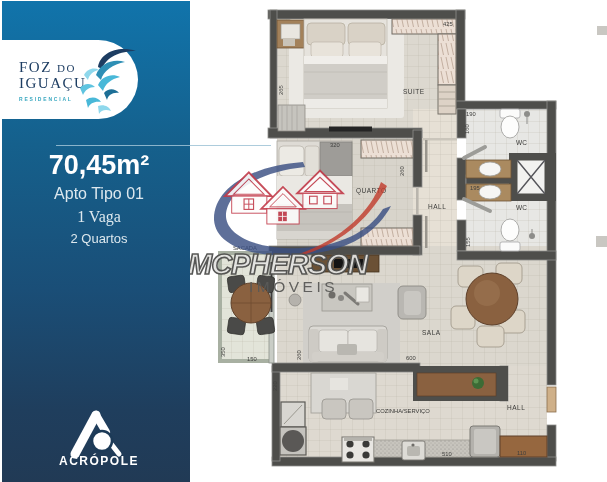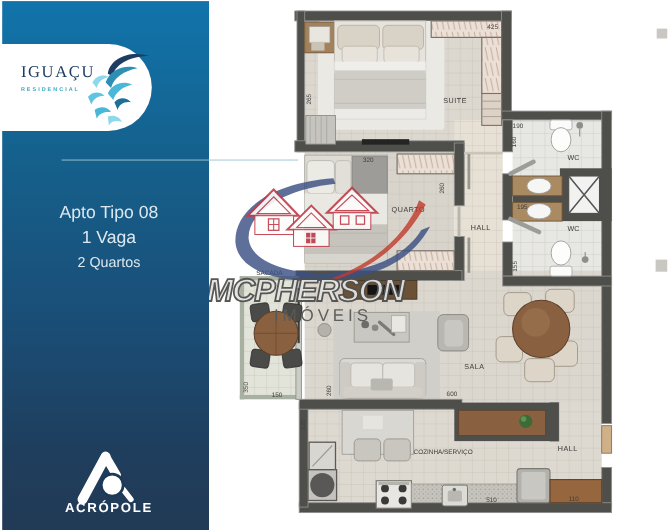--- a/index.html
+++ b/index.html
@@ -9,30 +9,32 @@
   .sbtxt{position:absolute;width:188px;left:5px;text-align:center;color:#fff;}
 </style>
 </head>
 <body>
 <div id="page">
 
   <div id="sidebar"></div>
 
   <div style="position:absolute;left:56px;top:145px;width:215px;height:1px;background:#9fc3d6;opacity:.85"></div>
 
-
-  <div class="sbtxt" style="top:185px;font-size:16px;color:#dde8ee;">Apto Tipo 08</div>
-
-  <div class="sbtxt" style="top:208px;font-size:16px;color:#dde8ee;">1 Vaga</div>
+  <div class="sbtxt" style="top:150px;font-size:27px;font-weight:bold;letter-spacing:0px;">70,45m²</div>
+
+  <div class="sbtxt" style="top:185px;font-size:16px;color:#dde8ee;">Apto Tipo 01</div>
+
+  <div class="sbtxt" style="top:208px;font-size:16px;color:#dde8ee;font-family:Liberation Serif, serif;">1 Vaga</div>
 
   <div class="sbtxt" style="top:231px;font-size:13px;color:#dde8ee;">2 Quartos</div>
 
   <div style="position:absolute;left:0px;top:40px;width:138px;height:79px;background:#fff;border-radius:0 42px 42px 0;"></div>
 
   <div style="position:absolute;left:19px;top:59px;width:110px;font-family:'Liberation Serif',serif;color:#1d3d62;">
+    <div style="font-size:15px;letter-spacing:1.5px;">FOZ <span style="font-size:11px;">DO</span></div>
     <div style="font-size:15px;letter-spacing:1.5px;margin-top:-1px;">IGUAÇU</div>
     <div style="font-size:5px;letter-spacing:1.8px;color:#3aa8c0;font-family:'Liberation Sans',sans-serif;font-weight:bold;margin-top:4px;">RESIDENCIAL</div>
   </div>
 
   <svg style="position:absolute;left:74px;top:43px;" width="64" height="72" viewBox="0 0 64 72">
     <path d="M24 24 C26 10 44 2 62 8 C46 8 32 14 28 26 Z" fill="#1d3d62"></path>
     <path d="M22 32 C26 20 40 15 51 19 C39 21 29 28 27 37 Z" fill="#2e8fb5"></path>
     <path d="M24 42 C28 33 38 30 46 34 C37 36 31 41 29 48 Z" fill="#49b8d8"></path>
     <path d="M30 50 C34 45 41 45 45 50 C39 49 34 52 33 57 Z" fill="#1d6f96"></path>
     <path d="M10 32 C13 26 20 24 25 27 C19 28 15 32 14 37 Z" fill="#8fd8ec"></path>

